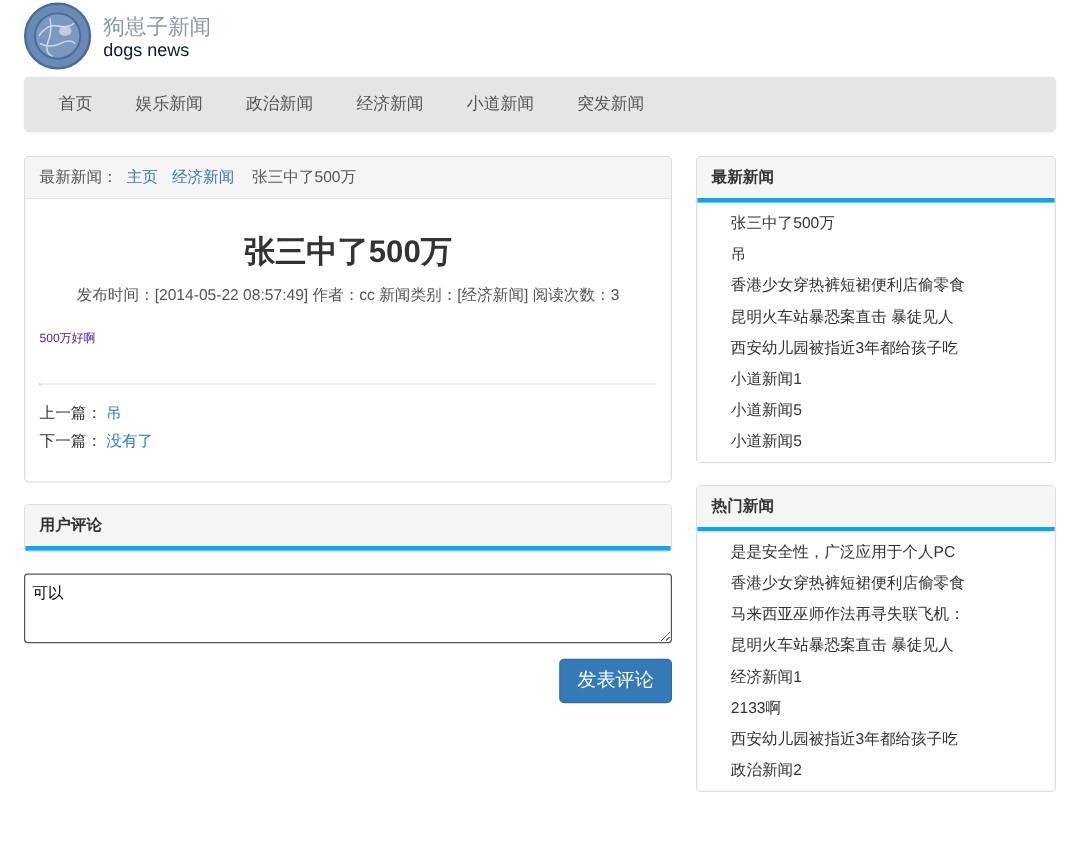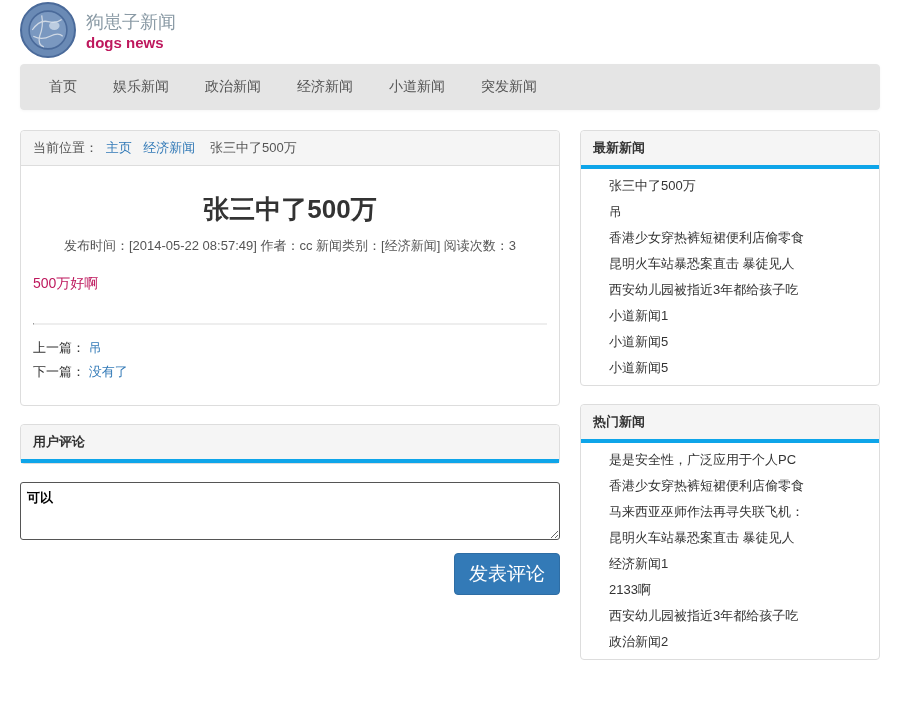--- a/index.html
+++ b/index.html
@@ -32,22 +32,22 @@
   justify-content: center;
 }
 .logo-circle svg { width: 42px; height: 42px; }
 .site-title-cn {
   font-size: 18px;
   font-weight: normal;
   color: #8a9aa5;
 }
 .site-title-en {
   font-size: 15px;
-  font-weight: bold;
-  color: #be185d;
+  font-weight: normal;
+  color: #0f172a;
 }
 .nav {
   background: #e5e5e5;
   border: 1px solid #e5e5e5;
   border-radius: 4px;
   margin-bottom: 20px;
   box-shadow: 0 1px 3px rgba(0,0,0,0.04);
 }
 .nav ul {
   list-style: none;
@@ -107,22 +107,22 @@
   color: #333;
   padding: 14px 0 10px 0;
 }
 .article-meta {
   text-align: center;
   color: #555;
   font-size: 13px;
   padding-bottom: 16px;
 }
 .article-content {
-  color: #be185d;
-  font-size: 14px;
+  color: #4c1d95;
+  font-size: 10px;
   padding: 4px 0 30px 0;
 }
 .divider { border-top: 1px solid #eee; margin: 0; }
 .article-nav {
   padding: 14px 0 6px 0;
   font-size: 13px;
 }
 .article-nav div { margin-bottom: 6px; }
 .article-nav a { color: #337ab7; text-decoration: none; }
 .sidebar-list {
@@ -140,30 +140,29 @@
 .comment-box {
   width: 100%;
   min-height: 58px;
   border: 1px solid #555;
   border-radius: 3px;
   padding: 6px;
   font-size: 13px;
   font-family: inherit;
   resize: vertical;
   margin-bottom: 10px;
-  font-weight: bold;
 }
 .btn-row { text-align: right; }
 .btn-submit {
   background: #337ab7;
   color: #fff;
   border: 1px solid #2e6da4;
   border-radius: 4px;
   padding: 7px 14px;
-  font-size: 19px;
+  font-size: 16px;
   cursor: pointer;
 }
 .footer {
   text-align: center;
   color: #555;
   font-size: 13px;
   padding: 36px 0 8px 0;
 }
 </style>
 </head>
@@ -208,21 +207,21 @@
           <a href="#">突发新闻</a>
         </li>
     </ul>
   </div>
 
   <div class="main-row">
     <div class="col-left">
 
       <div class="panel">
         <div class="breadcrumb-area">
-          <span>当前位置：</span>
+          <span>最新新闻：</span>
           <a href="#">主页</a>
           <a href="#">经济新闻</a>
           &nbsp;&nbsp;<span>张三中了500万</span>
         </div>
         <div class="panel-body">
           <div class="article-title">张三中了500万</div>
           <div class="article-meta">发布时间：[2014-05-22 08:57:49]   作者：cc  新闻类别：[经济新闻]  阅读次数：3</div>
           <div class="article-content">500万好啊</div>
           <hr class="divider">
           <div class="article-nav">

